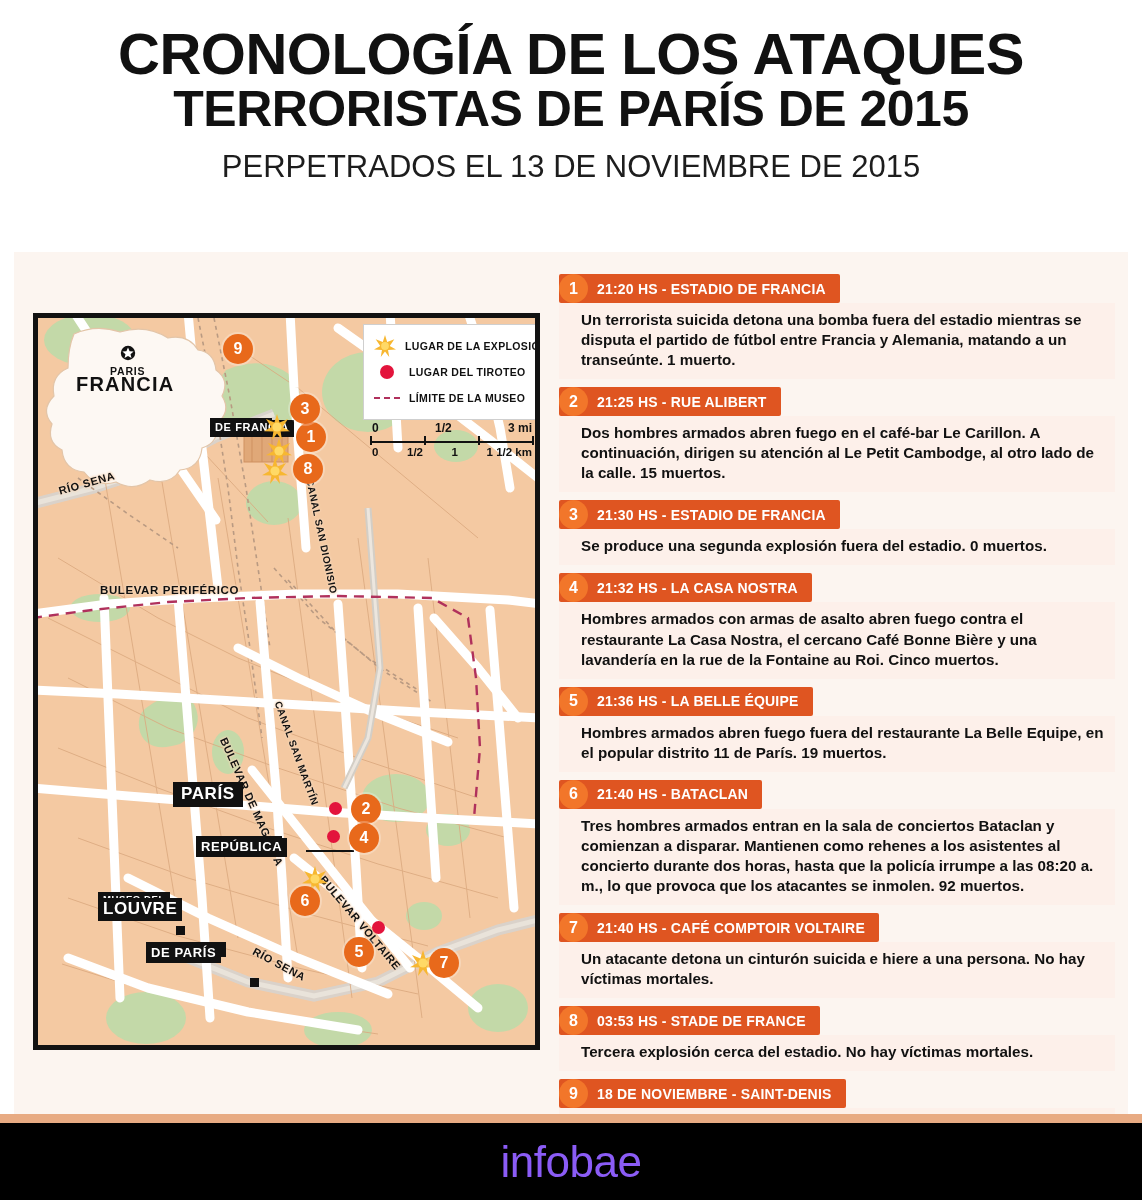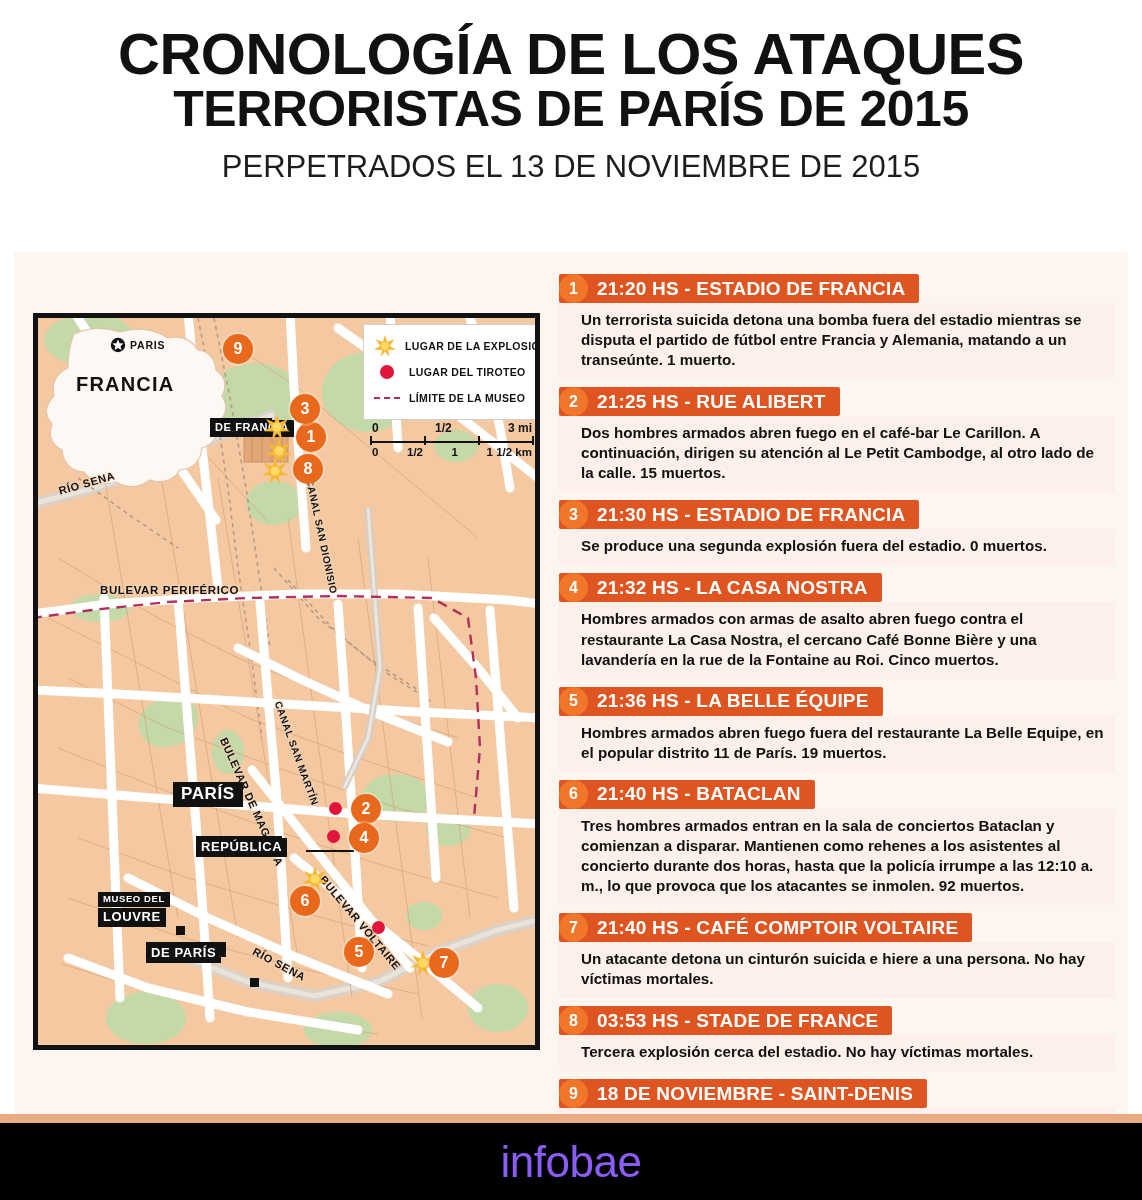--- a/index.html
+++ b/index.html
@@ -181,21 +181,21 @@
     color: #ffffff;
     font-weight: 700;
     font-size: 16px;
     display: flex; align-items: center; justify-content: center;
     margin-right: 9px;
     flex: 0 0 auto;
   }
   .entry-title {
     color: #ffffff;
     font-weight: 700;
-    font-size: 19px;
+    font-size: 14px;
     letter-spacing: 0.2px;
     white-space: nowrap;
   }
   .entry-body {
     background: #fdf0ea;
     color: #111111;
     font-size: 15.2px;
     font-weight: 700;
     line-height: 1.32;
     padding: 7px 10px 9px 22px;
@@ -338,21 +338,21 @@
         </g>
 
         <path d="M-6 300 L54 292 L130 284 L210 280 L300 278 L394 280 L430 300 L438 360 L442 430 L436 500" fill="none" stroke="#b0315c" stroke-width="2.4" stroke-dasharray="10 7"></path>
 
         <path d="M36 16 q22 -10 46 -2 q26 -8 48 6 q20 -4 30 12 q16 2 18 20 q14 10 6 26 q10 16 -6 28
                  q4 18 -14 24 q-2 20 -22 22 q-10 16 -30 10 q-16 12 -34 2 q-20 6 -32 -10
                  q-20 -2 -22 -22 q-16 -8 -10 -26 q-12 -14 2 -28 q-4 -20 14 -28 q0 -20 6 -34 Z" fill="#fdf8f3" stroke="#e3c5a8" stroke-width="1.2"></path>
       </svg>
     </div>
 
-    <div class="paris-star" style="left:72px; top:19px;">
+    <div class="paris-star" style="left:72px; top:27px;flex-direction:column;">
       <svg width="16" height="16" viewBox="0 0 16 16">
         <circle cx="8" cy="8" r="7.2" fill="#111"></circle>
         <polygon points="8,2.6 9.6,6.3 13.6,6.6 10.5,9.2 11.5,13.1 8,10.9 4.5,13.1 5.5,9.2 2.4,6.6 6.4,6.3" fill="#fff"></polygon>
       </svg>
       <span>PARIS</span>
     </div>
     <div class="france-name" style="left:38px; top:55px;">FRANCIA</div>
 
     <div class="mlabel plain" style="left:20px; top:160px; font-size:11px; transform:rotate(-16deg);">RÍO SENA</div>
     <div class="mlabel plain" style="left:62px; top:266px; font-size:11.5px;">BULEVAR PERIFÉRICO</div>
@@ -370,21 +370,21 @@
     <div class="mlabel" style="left:135px; top:464px; font-size:17px; padding:3px 8px 4px;">PARÍS</div>
 
     <div style="position:absolute; left:158px; top:518px;">
       <div class="mlabel" style="font-size:10.5px;">PLAZA DE LA</div>
       <div class="mlabel" style="font-size:13px; margin-top:2px;">REPÚBLICA</div>
       <div style="position:absolute; left:110px; top:14px; width:48px; height:2px; background:#111;"></div>
     </div>
 
     <div style="position:absolute; left:60px; top:574px;">
       <div class="mlabel" style="font-size:9.5px;">MUSEO DEL</div>
-      <div class="mlabel" style="font-size:13px; margin-top:16px;">LOUVRE</div>
+      <div class="mlabel" style="font-size:17px; margin-top:6px;">LOUVRE</div>
       <div style="position:absolute; left:78px; top:34px; width:9px; height:9px; background:#111;"></div>
     </div>
 
     <div style="position:absolute; left:108px; top:624px;">
       <div class="mlabel" style="font-size:9.5px;">NOTRE-DAME</div>
       <div class="mlabel" style="font-size:13px; margin-top:2px;">DE PARÍS</div>
       <div style="position:absolute; left:104px; top:36px; width:9px; height:9px; background:#111;"></div>
     </div>
 
     <svg class="star-blast" style="left:226px; top:96px;" viewBox="0 0 26 26">
@@ -509,21 +509,21 @@
         <span class="entry-title">21:36 HS - LA BELLE ÉQUIPE</span>
       </div>
       <div class="entry-body">Hombres armados abren fuego fuera del restaurante La Belle Equipe, en el popular distrito 11 de París. 19 muertos.</div>
     </div>
 
     <div class="entry">
       <div class="entry-head">
         <span class="entry-num">6</span>
         <span class="entry-title">21:40 HS - BATACLAN</span>
       </div>
-      <div class="entry-body">Tres hombres armados entran en la sala de conciertos Bataclan y comienzan a disparar. Mantienen como rehenes a los asistentes al concierto durante dos horas, hasta que la policía irrumpe a las 12:10 a. m., lo que provoca que los atacantes se inmolen. 92 muertos.</div>
+      <div class="entry-body">Tres hombres armados entran en la sala de conciertos Bataclan y comienzan a disparar. Mantienen como rehenes a los asistentes al concierto durante dos horas, hasta que la policía irrumpe a las 08:20 a. m., lo que provoca que los atacantes se inmolen. 92 muertos.</div>
     </div>
 
     <div class="entry">
       <div class="entry-head">
         <span class="entry-num">7</span>
         <span class="entry-title">21:40 HS - CAFÉ COMPTOIR VOLTAIRE</span>
       </div>
       <div class="entry-body">Un atacante detona un cinturón suicida e hiere a una persona. No hay víctimas mortales.</div>
     </div>
 

